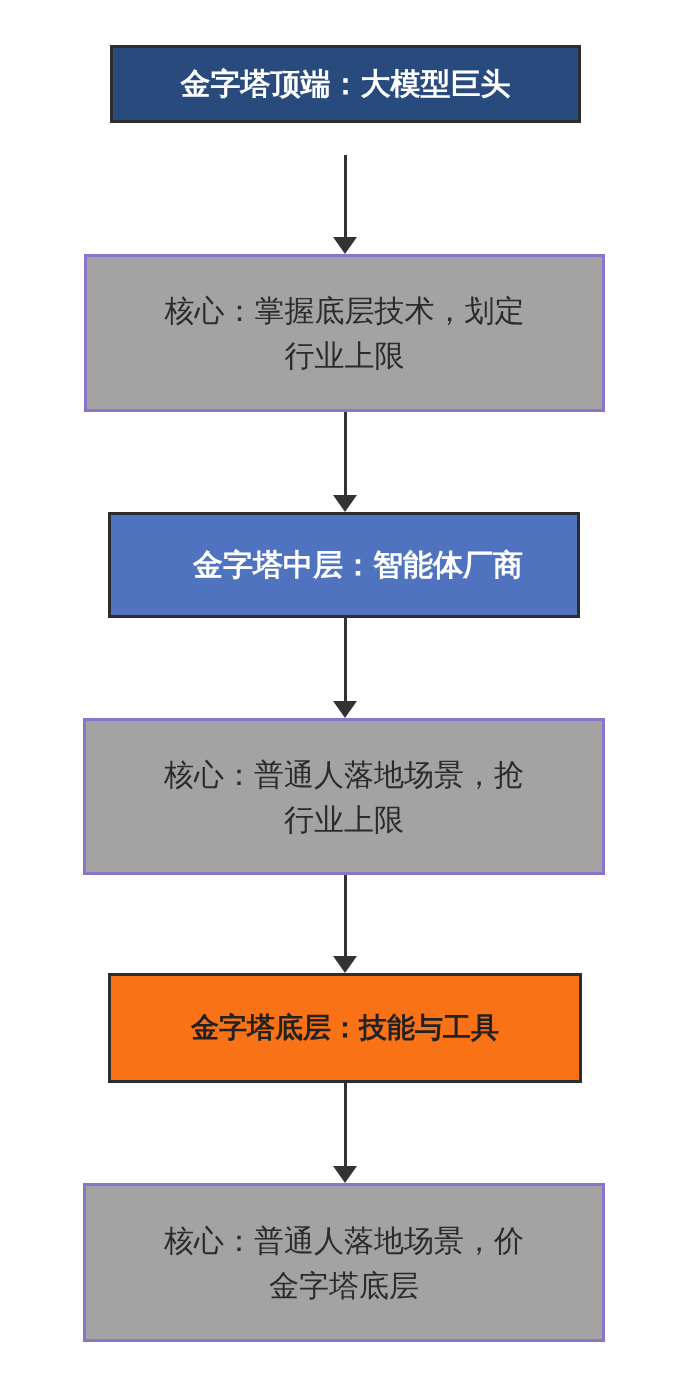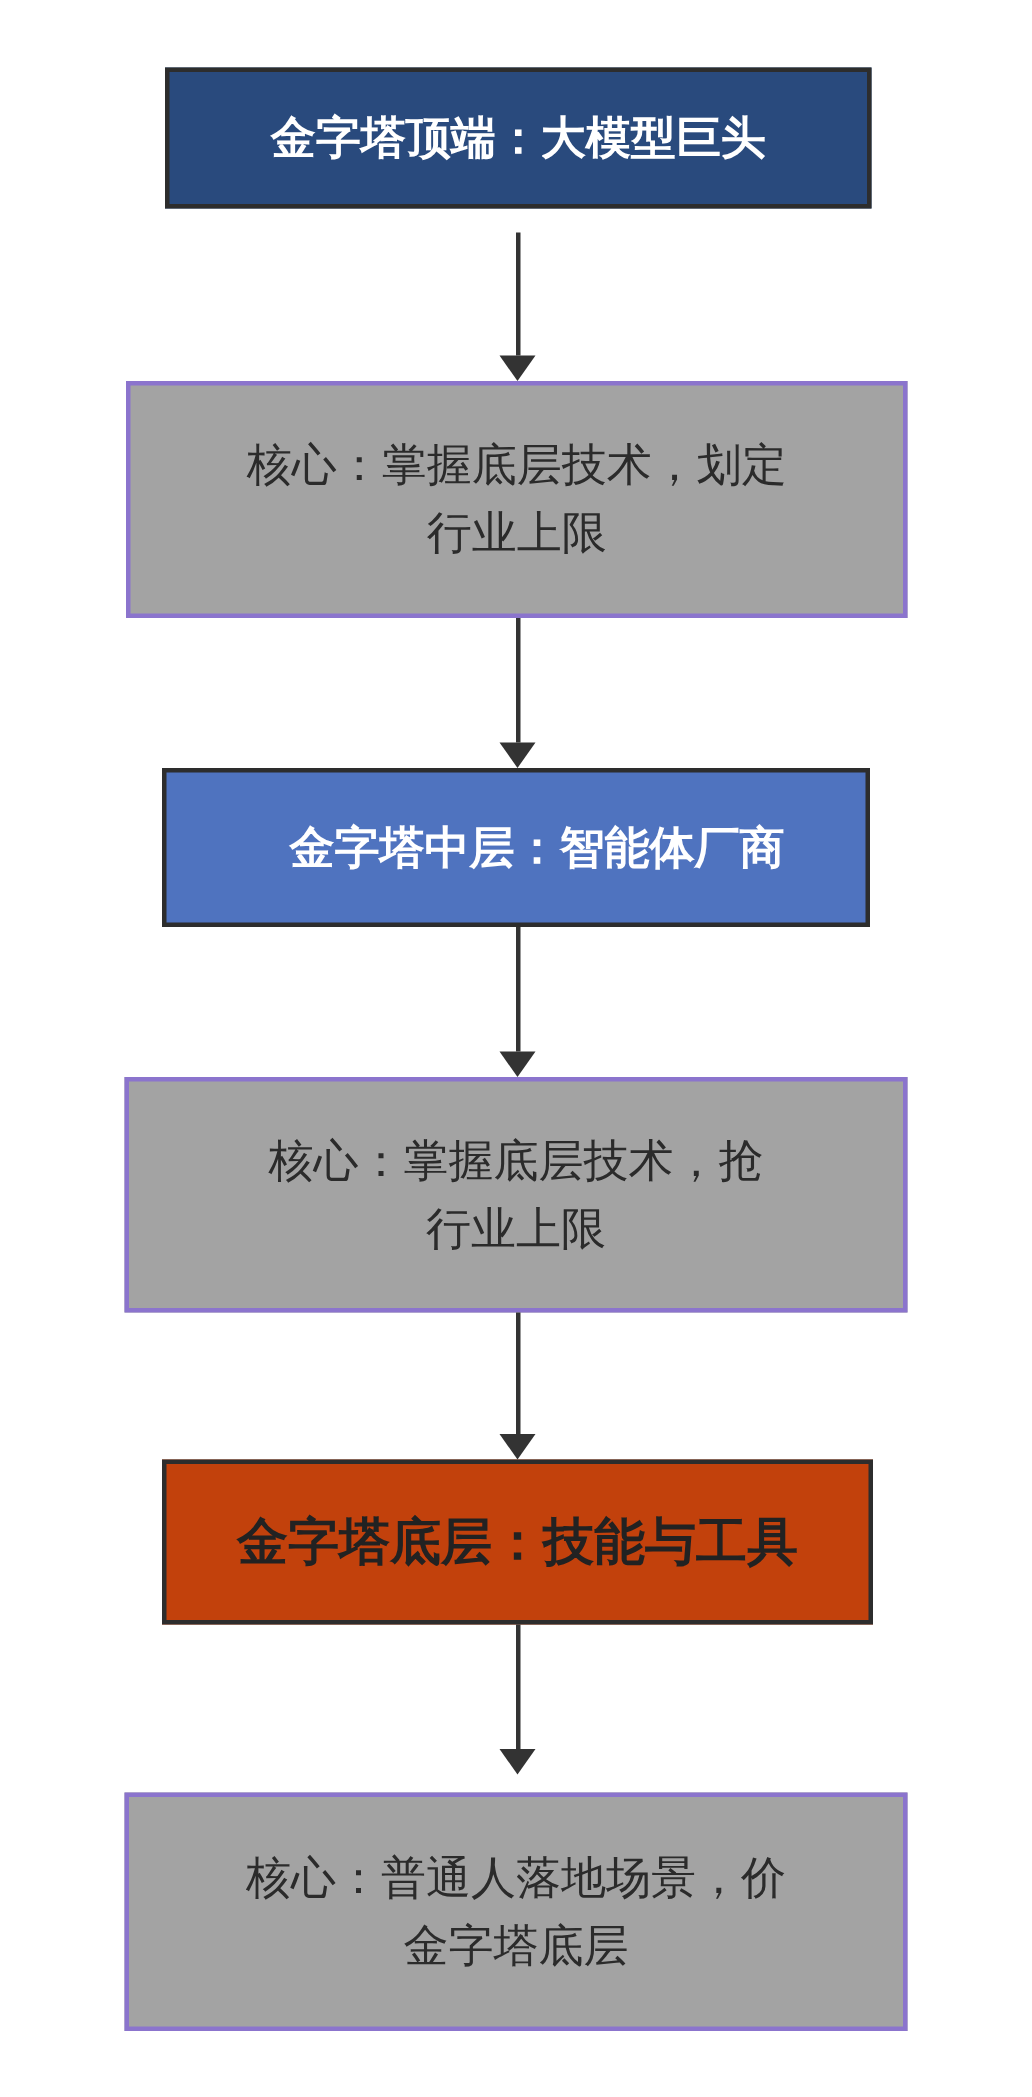--- a/index.html
+++ b/index.html
@@ -33,25 +33,25 @@
   }
   .node-tier-mid {
     background: #4F73BF;
     border: 3px solid #2D2D2D;
     color: #ffffff;
     font-weight: 700;
     font-size: 30px;
     padding-left: 28px;
   }
   .node-tier-bottom {
-    background: #c2410c;
+    background: #f97316;
     border: 3px solid #2D2D2D;
     color: #222222;
     font-weight: 700;
-    font-size: 34px;
+    font-size: 28px;
   }
   .node-core {
     background: #a3a3a3;
     border: 3px solid #8B74CD;
     color: #2B2B2B;
     font-weight: 500;
     font-size: 30px;
     line-height: 45px;
   }
 
@@ -74,21 +74,21 @@
     border-left: 12px solid transparent;
     border-right: 12px solid transparent;
     border-top: 17px solid #333333;
   }
 </style>
 </head>
 <body>
 
 <div class="canvas">
 
-  <div class="node node-tier-top" style="left:110px; top:45px; width:471px; height:94px;">
+  <div class="node node-tier-top" style="left:110px; top:45px; width:471px; height:78px;">
     <span>金字塔顶端：大模型巨头</span>
   </div>
 
   <div class="arrow" style="top:155px; height:99px;">
     <div class="arrow-shaft"></div>
     <div class="arrow-head"></div>
   </div>
 
   <div class="node node-core" style="left:84px; top:254px; width:521px; height:158px;">
     <span>核心：掌握底层技术，划定</span>
@@ -103,36 +103,36 @@
   <div class="node node-tier-mid" style="left:108px; top:512px; width:472px; height:106px;">
     <span>金字塔中层：智能体厂商</span>
   </div>
 
   <div class="arrow" style="top:618px; height:100px;">
     <div class="arrow-shaft"></div>
     <div class="arrow-head"></div>
   </div>
 
   <div class="node node-core" style="left:83px; top:718px; width:522px; height:157px;">
-    <span>核心：掌握底层技术，抢</span>
+    <span>核心：普通人落地场景，抢</span>
     <span>行业上限</span>
   </div>
 
   <div class="arrow" style="top:875px; height:98px;">
     <div class="arrow-shaft"></div>
     <div class="arrow-head"></div>
   </div>
 
   <div class="node node-tier-bottom" style="left:108px; top:973px; width:474px; height:110px;">
     <span>金字塔底层：技能与工具</span>
   </div>
 
   <div class="arrow" style="top:1083px; height:100px;">
     <div class="arrow-shaft"></div>
     <div class="arrow-head"></div>
   </div>
 
-  <div class="node node-core" style="left:83px; top:1183px; width:522px; height:159px;margin-top:12px;">
+  <div class="node node-core" style="left:83px; top:1183px; width:522px; height:159px;">
     <span>核心：普通人落地场景，价</span>
     <span>金字塔底层</span>
   </div>
 
 </div>
 
 </body></html>

